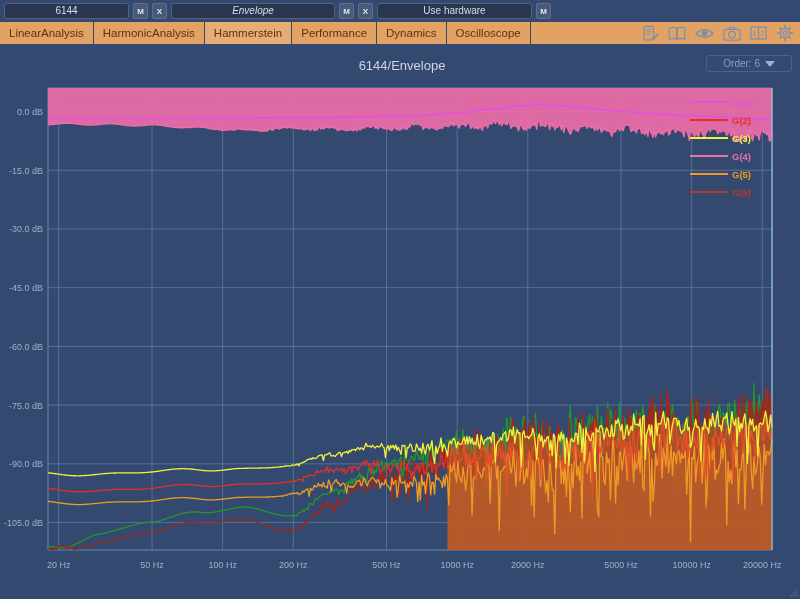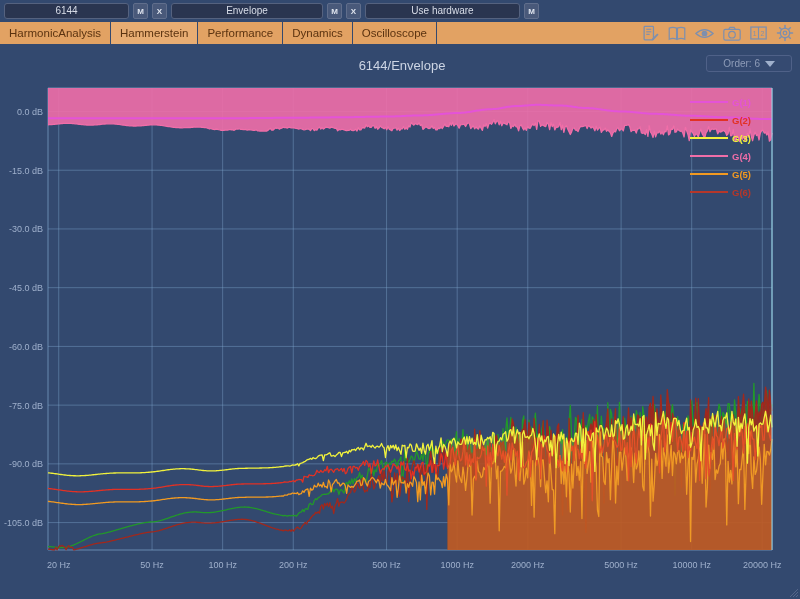--- a/index.html
+++ b/index.html
@@ -18,21 +18,21 @@
     box-sizing:border-box;
   }
   .field{
     height:16px;line-height:16px;background:#2a3550;
     border:1px solid #55627f;border-radius:3px;
     color:#d8dde8;font-size:10px;text-align:center;
     display:flex;align-items:center;justify-content:center;
     box-sizing:border-box;
   }
   .f-name{width:125px;}
-  .f-env{width:152px;}
+  .f-env{width:164px;font-style:italic;}
   .f-hw{width:155px;}
   .minibtn{
     width:15px;height:16px;background:#49597a;border:1px solid #606e8c;
     border-radius:2px;color:#dfe4ee;font-size:8px;font-weight:bold;
     display:flex;align-items:center;justify-content:center;box-sizing:border-box;
   }
 
   
   .tabbar{
     position:absolute;left:0;top:22px;width:800px;height:24px;
@@ -92,20 +92,21 @@
 
     <div class="field f-env" title="preset">Envelope</div>
     <div class="minibtn">M</div>
     <div class="minibtn">X</div>
 
     <div class="field f-hw">Use hardware</div>
     <div class="minibtn">M</div>
   </div>
 
   <div class="tabbar">
+    <div class="tab">LinearAnalysis</div>
     <div class="tab">HarmonicAnalysis</div>
     <div class="tab active">Hammerstein</div>
     <div class="tab">Performance</div>
     <div class="tab">Dynamics</div>
     <div class="tab">Oscilloscope</div>
     <div class="tabfill"></div>
   </div>
 
   <div class="tools">
     <span>

